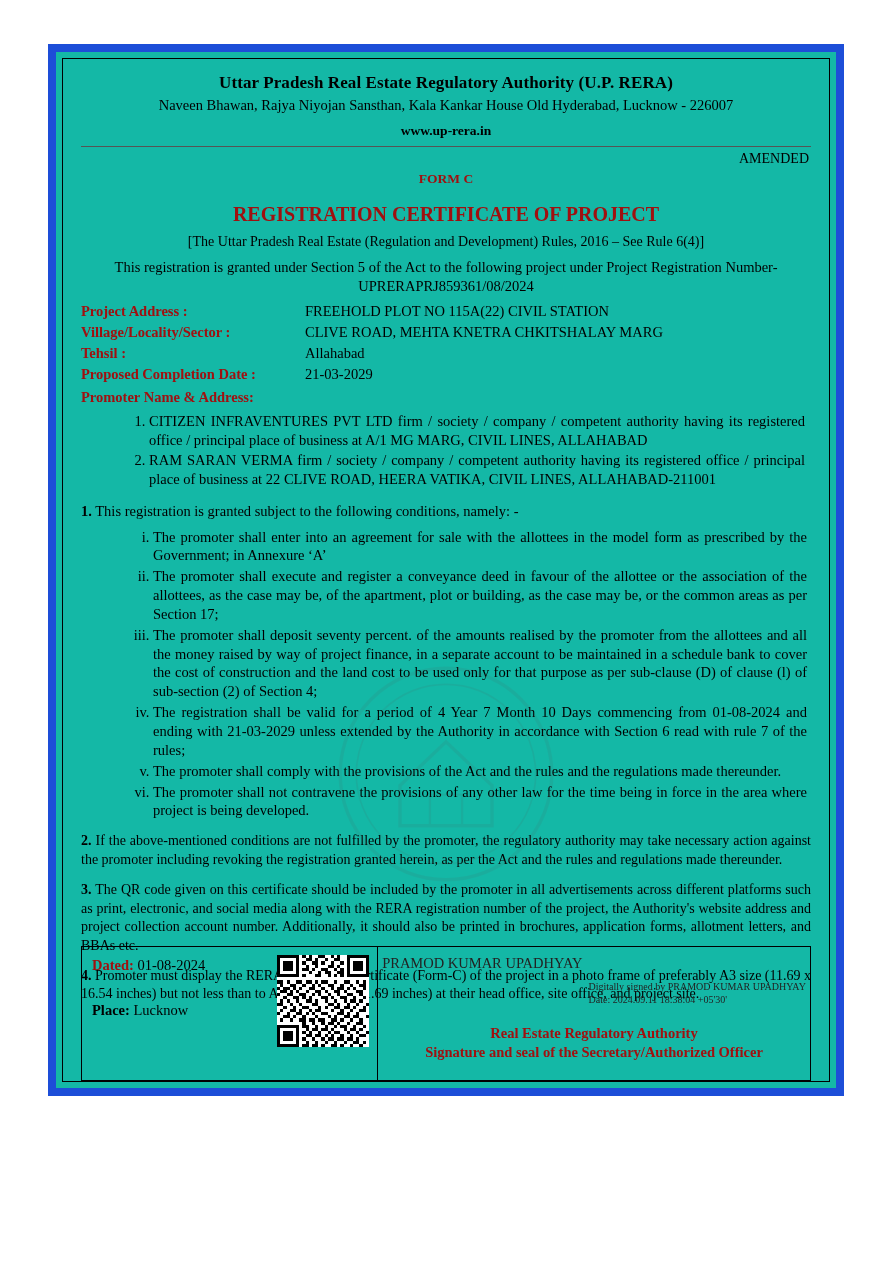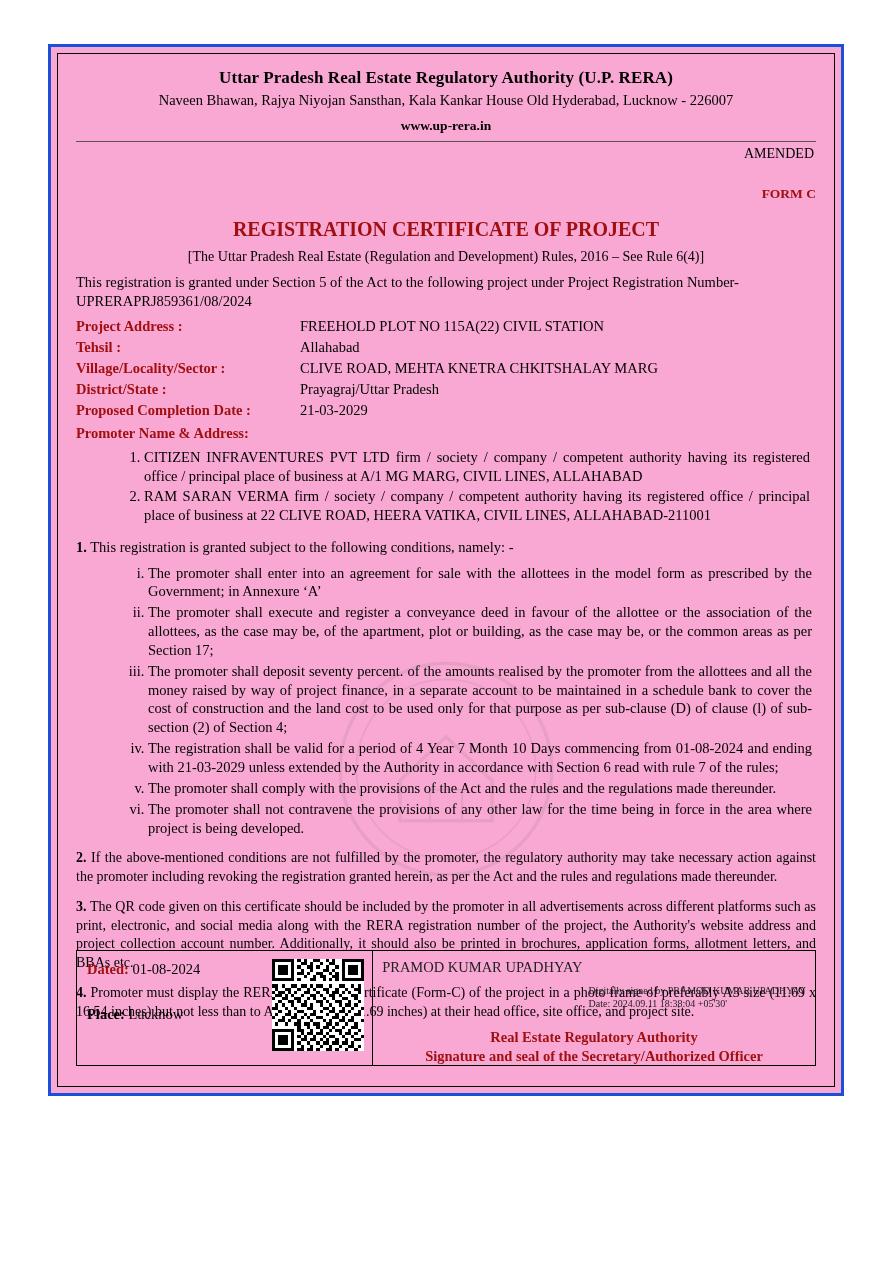--- a/index.html
+++ b/index.html
@@ -13,23 +13,23 @@
     font-family: "Liberation Serif", serif;
     color: #000000;
     position: relative;
   }
   .page {
     position: absolute;
     left: 48px;
     top: 44px;
     width: 796px;
     height: 1052px;
-    border: 3px solid #1d4ed8;
+    border: 8px solid #1d4ed8;
     box-sizing: border-box;
-    background: #f9a8d4;
+    background: #14b8a6;
   }
   .inner {
     position: absolute;
     left: 6px;
     top: 6px;
     right: 6px;
     bottom: 6px;
     border: 1px solid #000000;
     box-sizing: border-box;
     padding: 14px 18px 8px 18px;
@@ -56,42 +56,43 @@
     border-bottom: 1px solid #555;
     margin: 7px 0 0 0;
   }
   .amended {
     text-align: right;
     font-size: 14px;
     margin-top: 4px;
     padding-right: 2px;
   }
   .form-c {
-    text-align: right;
+    text-align: center;
     color: #a01010;
     font-weight: bold;
     font-size: 13.5px;
-    margin-top: 24px;
+    margin-top: 4px;
   }
   .cert-title {
     text-align: center;
     color: #a01010;
     font-weight: bold;
     font-size: 20px;
     margin-top: 16px;
   }
   .rules-line {
     text-align: center;
     font-size: 14px;
     margin-top: 8px;
   }
   .grant-line {
     font-size: 14.5px;
     margin-top: 8px;
     line-height: 1.28;
+    text-align: center;
   }
   .fields {
     margin-top: 6px;
   }
   .field-row {
     display: flex;
     align-items: flex-start;
     line-height: 1.45;
   }
   .field-label {
@@ -142,22 +143,22 @@
     font-size: 14px;
     margin-top: 12px;
     line-height: 1.32;
     text-align: justify;
   }
   .para b { font-weight: bold; }
   .footer-box {
     position: absolute;
     left: 18px;
     right: 18px;
-    bottom: 20px;
-    height: 116px;
+    bottom: 0;
+    height: 135px;
     border: 1px solid #000;
     display: flex;
     box-sizing: border-box;
   }
   .footer-left {
     width: 296px;
     border-right: 1px solid #000;
     box-sizing: border-box;
     position: relative;
     padding: 10px 8px 8px 10px;
@@ -235,30 +236,26 @@
     <div class="cert-title">REGISTRATION CERTIFICATE OF PROJECT</div>
     <div class="rules-line">[The Uttar Pradesh Real Estate (Regulation and Development) Rules, 2016 – See Rule 6(4)]</div>
     <div class="grant-line">This registration is granted under Section 5 of the Act to the following project under Project Registration Number- UPRERAPRJ859361/08/2024</div>
 
     <div class="fields">
       <div class="field-row">
         <div class="field-label">Project Address :</div>
         <div class="field-value">FREEHOLD PLOT NO 115A(22) CIVIL STATION</div>
       </div>
       <div class="field-row">
-        <div class="field-label">Tehsil :</div>
-        <div class="field-value">Allahabad</div>
-      </div>
-      <div class="field-row">
         <div class="field-label">Village/Locality/Sector :</div>
         <div class="field-value">CLIVE ROAD, MEHTA KNETRA CHKITSHALAY MARG</div>
       </div>
       <div class="field-row">
-        <div class="field-label">District/State :</div>
-        <div class="field-value">Prayagraj/Uttar Pradesh</div>
+        <div class="field-label">Tehsil :</div>
+        <div class="field-value">Allahabad</div>
       </div>
       <div class="field-row">
         <div class="field-label">Proposed Completion Date :</div>
         <div class="field-value">21-03-2029</div>
       </div>
     </div>
 
     <div class="promoter-head">Promoter Name &amp; Address:</div>
     <ol class="promoters">
       <li>CITIZEN INFRAVENTURES PVT LTD firm / society / company / competent authority having its registered office / principal place of business at A/1 MG MARG, CIVIL LINES, ALLAHABAD</li>

